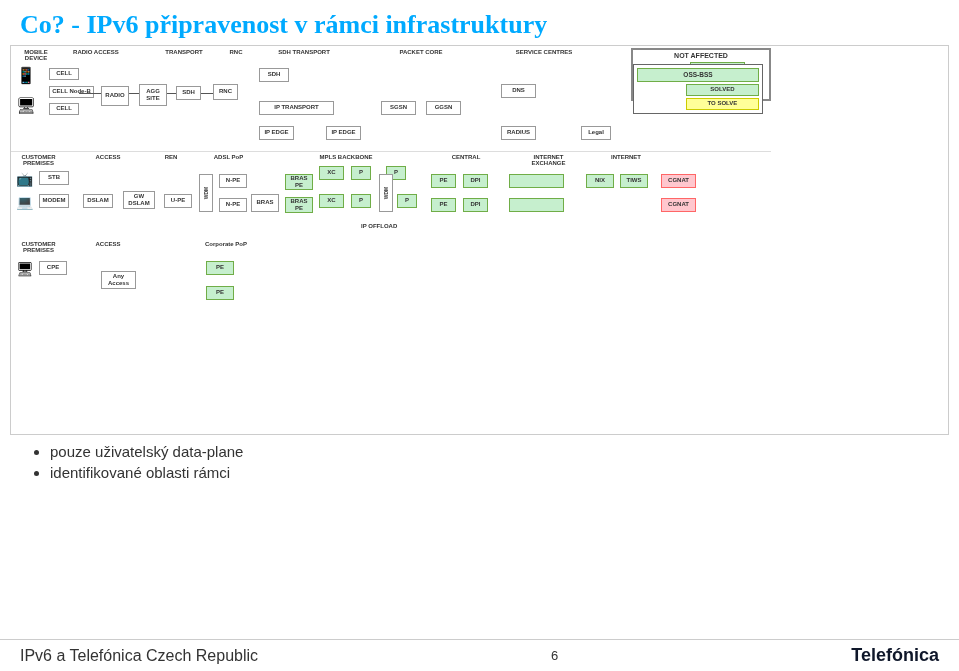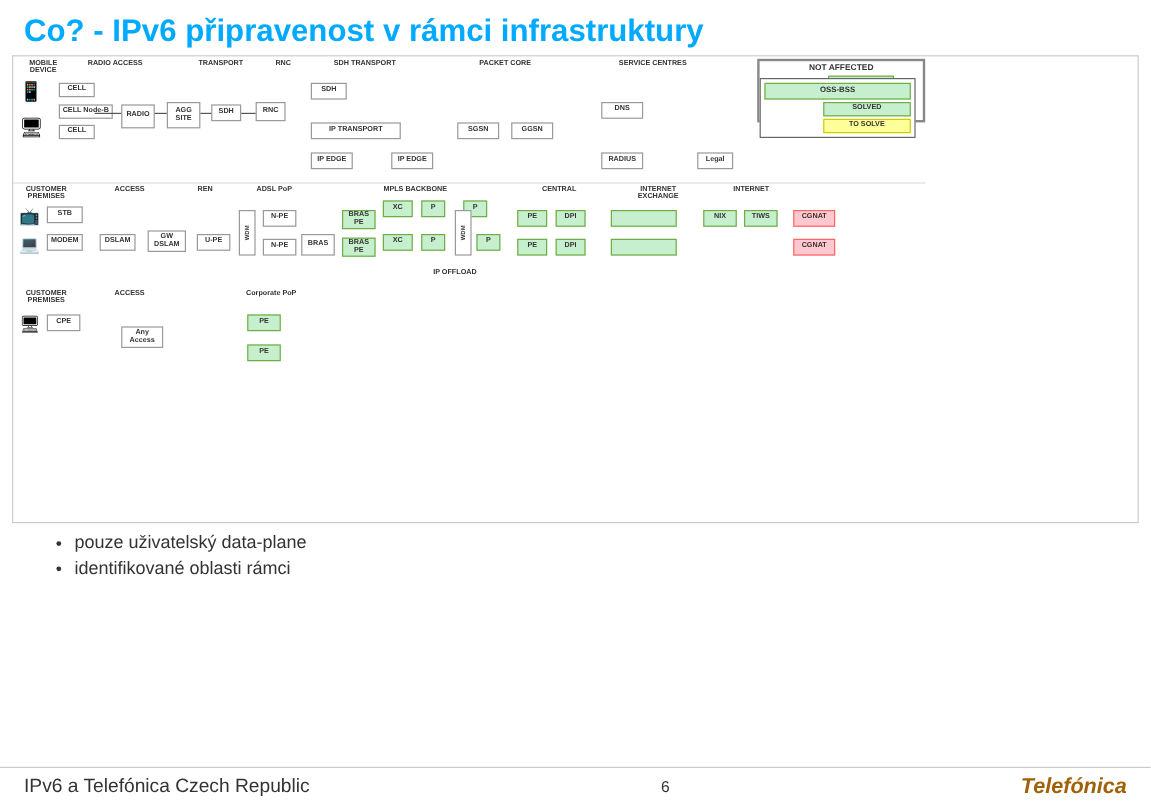--- a/index.html
+++ b/index.html
@@ -13,20 +13,21 @@
     }
 
     
     .header {
       padding: 10px 20px 5px 20px;
     }
     .header h1 {
       font-size: 26px;
       font-weight: bold;
       color: #00aaff;
+      font-family: Liberation Serif, serif;
     }
 
     
     .diagram-area {
       background: #fff;
       margin: 0 10px;
       border: 1px solid #ccc;
       position: relative;
       height: 390px;
       font-size: 6.5px;
@@ -79,21 +80,20 @@
     
     .hline {
       position: absolute;
       height: 1px;
       background: #555;
     }
 
     
     .bullets-section {
       padding: 8px 30px;
-      margin-left: 12px;
     }
     .bullets-section ul {
       list-style: disc;
       padding-left: 20px;
     }
     .bullets-section li {
       font-size: 15px;
       color: #333;
       margin-bottom: 4px;
     }
@@ -113,22 +113,21 @@
     .footer-left {
       font-size: 16px;
       color: #333;
     }
     .footer-center {
       font-size: 13px;
       color: #333;
     }
     .footer-logo {
       font-size: 18px;
-      color: #a16207;
-      font-style: italic;
+      color: #0f172a;
       font-weight: bold;
     }
 
     
     .rotated {
       transform: rotate(-90deg);
       font-size: 5px;
       white-space: nowrap;
     }
 

